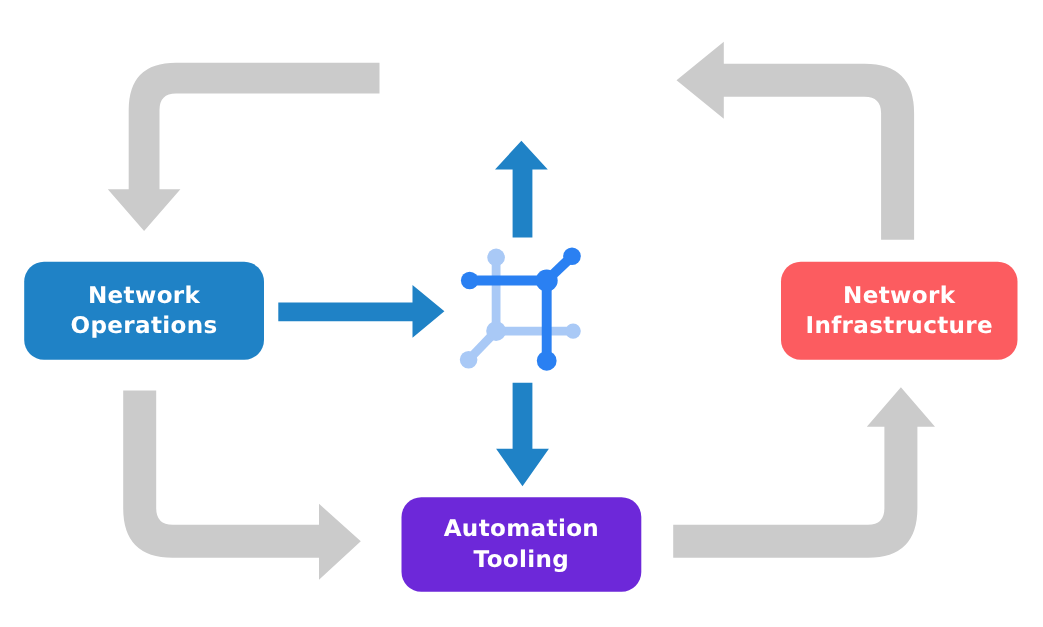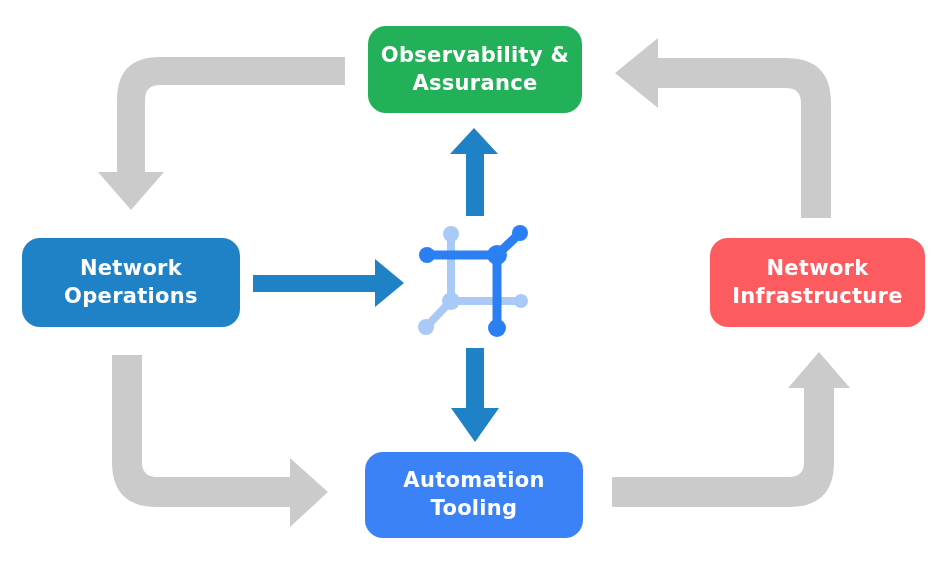--- a/index.html
+++ b/index.html
@@ -73,33 +73,29 @@
       </g>
       <g style="fill: rgb(42, 128, 242);">
         <circle cx="12" cy="33" r="8"></circle>
         <circle cx="82" cy="33" r="10"></circle>
         <circle cx="105" cy="11" r="8"></circle>
         <circle cx="82" cy="106" r="9"></circle>
       </g>
     </svg>
   </div>
 
-  <div class="node node-observability" style="background-color: rgb(34, 177, 89);">
-    <span class="label">Observability &amp;
-Assurance</span>
-  </div>
 
   <div class="node node-operations" style="background-color: rgb(31, 130, 198);">
     <span class="label">Network
 Operations</span>
   </div>
 
   <div class="node node-infrastructure" style="background-color: rgb(252, 92, 96);">
     <span class="label">Network
 Infrastructure</span>
   </div>
 
-  <div class="node node-automation" style="background-color: #3b82f6;">
+  <div class="node node-automation" style="background-color: #6d28d9;">
     <span class="label">Automation
 Tooling</span>
   </div>
 
 </div>
 
 </body></html>

